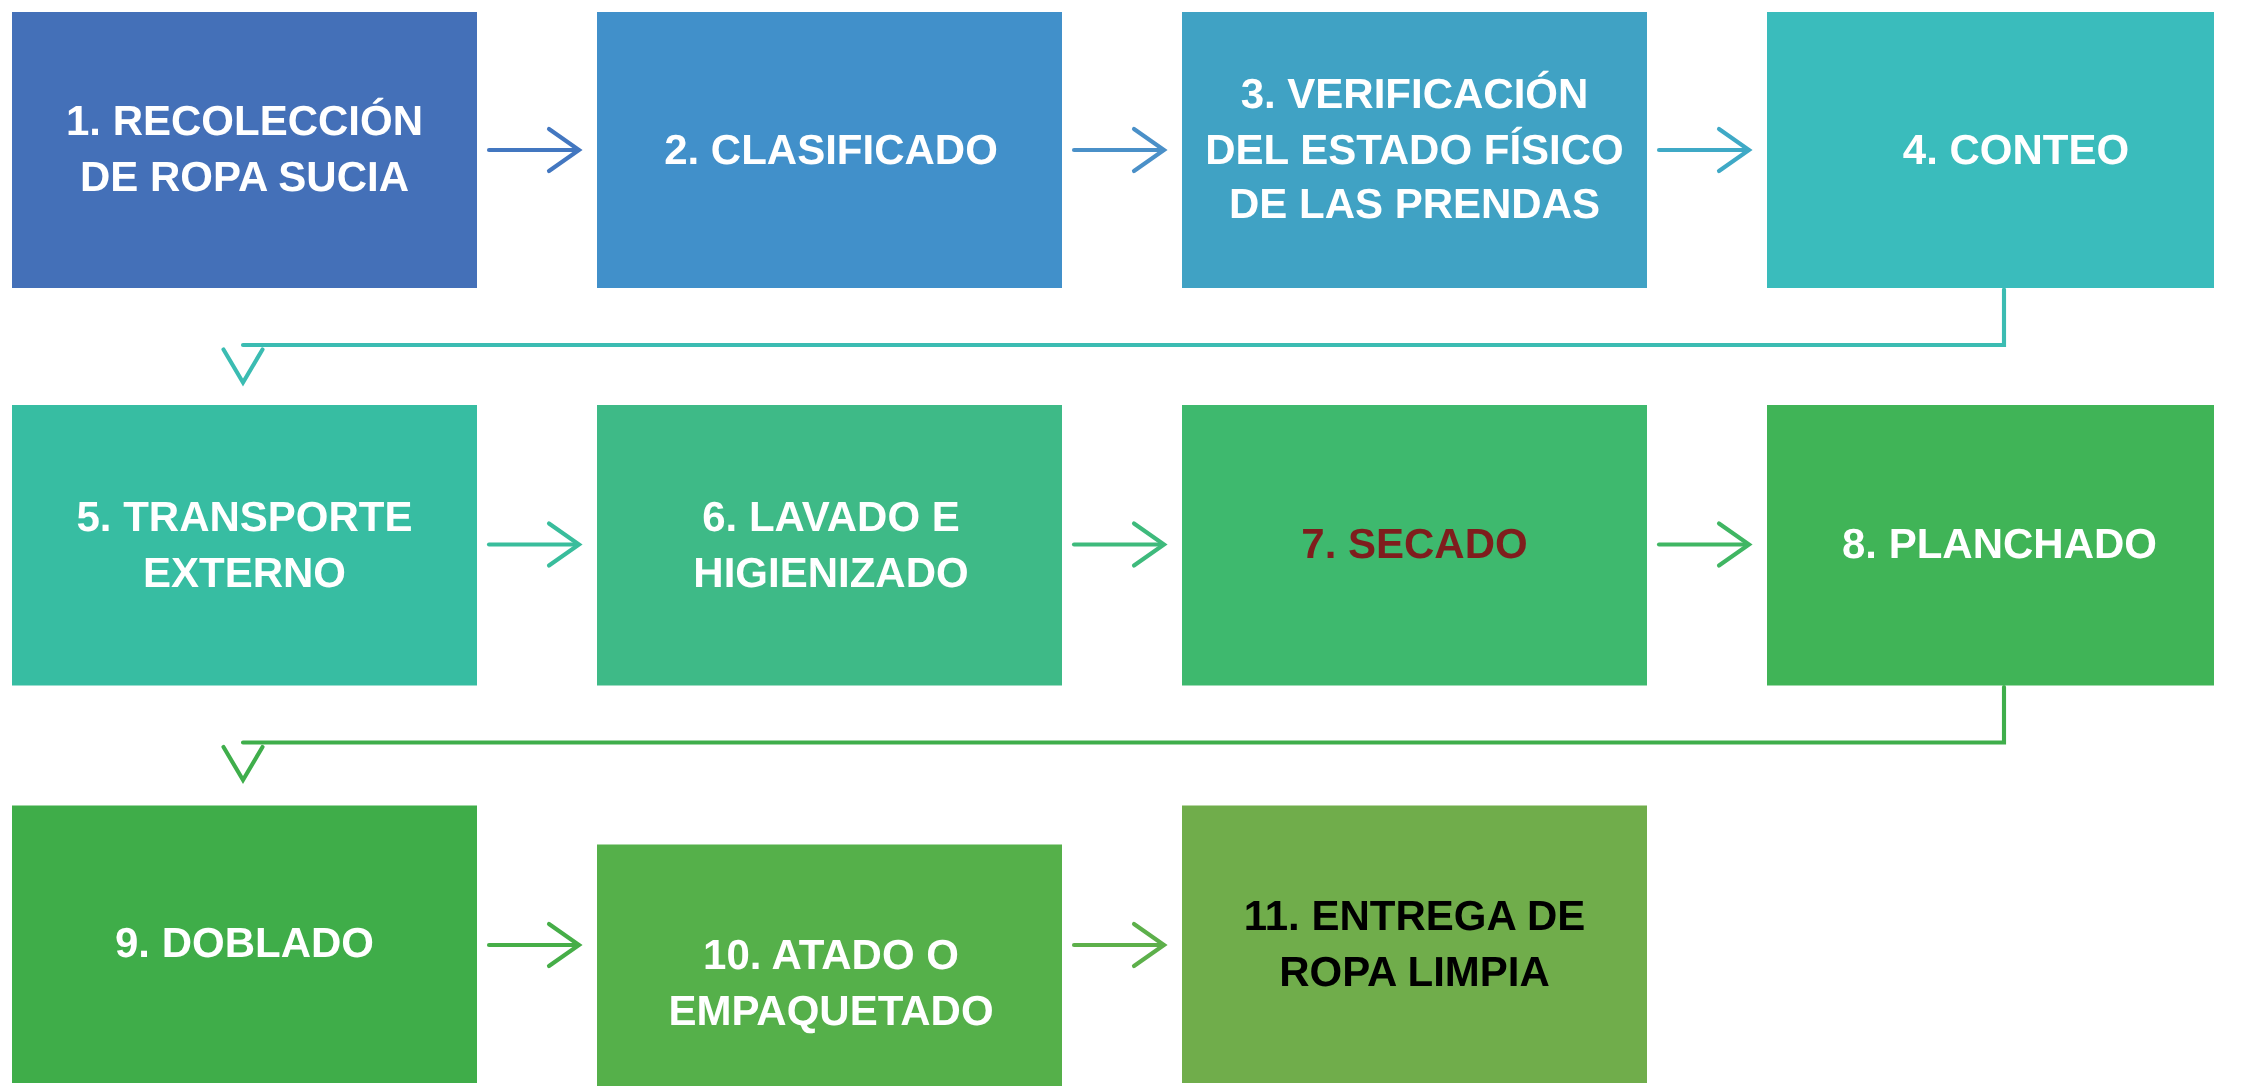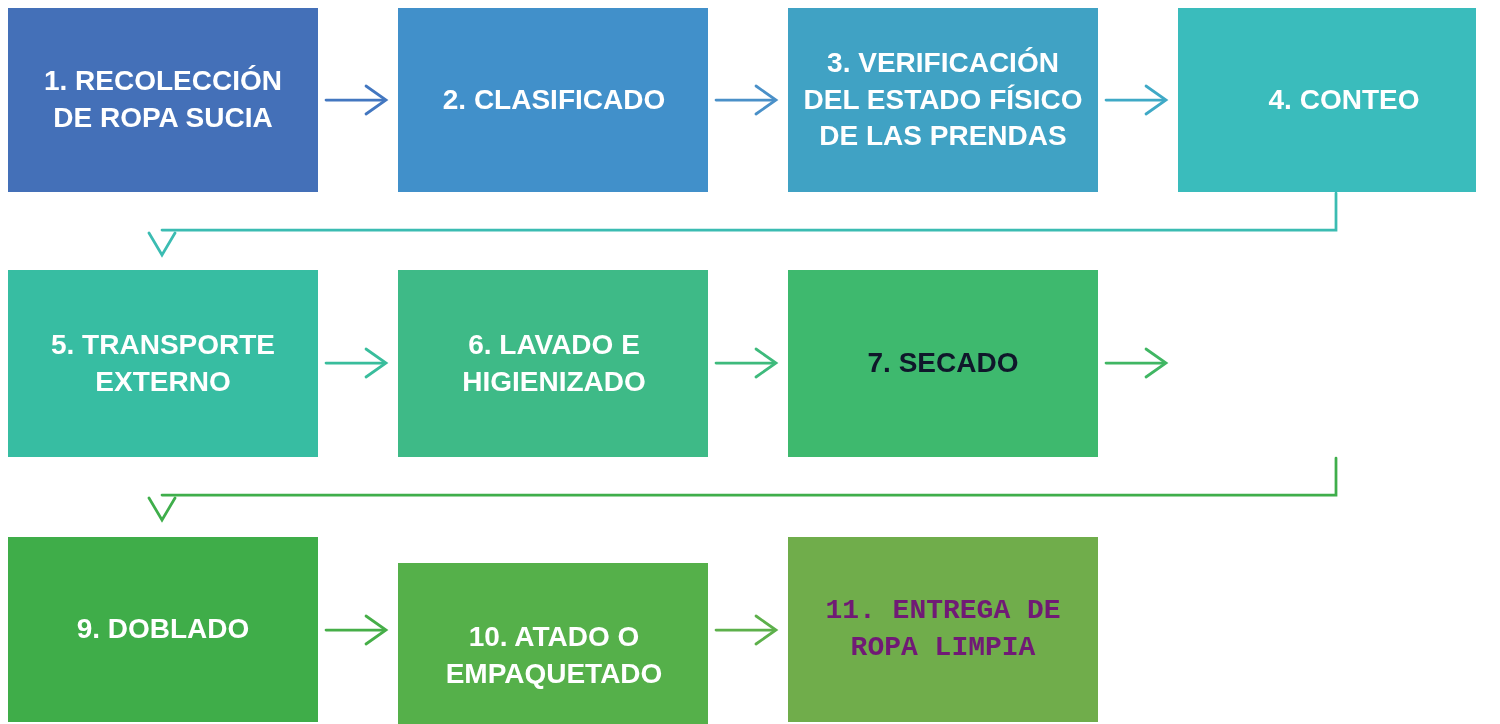--- a/index.html
+++ b/index.html
@@ -121,27 +121,30 @@
   <div class="node r1 c4" style="background: rgb(58, 188, 188); color: rgb(255, 255, 255); padding-left: 36px;">
       <span>4. CONTEO</span>
     </div>
 
   <div class="node r2 c1" style="background: rgb(55, 189, 162); color: rgb(255, 255, 255);">
       <span>5. TRANSPORTE EXTERNO</span>
     </div>
   <div class="node r2 c2" style="background: rgb(62, 186, 135); color: rgb(255, 255, 255); text-align: center;">
       <span>6. LAVADO E HIGIENIZADO</span>
     </div>
-  <div class="node r2 c3" style="background: rgb(62, 185, 110); color: #0f172a;">
+  <div class="node r2 c3" style="background: rgb(62, 185, 110); color: #7f1d1d;">
       <span>7. SECADO</span>
+    </div>
+  <div class="node r2 c4" style="background: rgb(64, 180, 87); color: rgb(255, 255, 255);">
+      <span>8. PLANCHADO</span>
     </div>
 
   <div class="node r3 c1" style="background: rgb(63, 173, 73); color: rgb(255, 255, 255);">
       <span>9. DOBLADO</span>
     </div>
   <div class="node r3 c2" style="background: rgb(85, 176, 74); color: rgb(255, 255, 255); margin-top: 26px;">
       <span>10. ATADO O EMPAQUETADO</span>
     </div>
-  <div class="node r3 c3" style="background: rgb(112, 173, 75); color: #701a75; font-family: Liberation Mono, monospace;">
+  <div class="node r3 c3" style="background: rgb(112, 173, 75); color: #000000;">
       <span>11. ENTREGA DE ROPA LIMPIA</span>
     </div>
 
 </div>
 
 </body></html>

